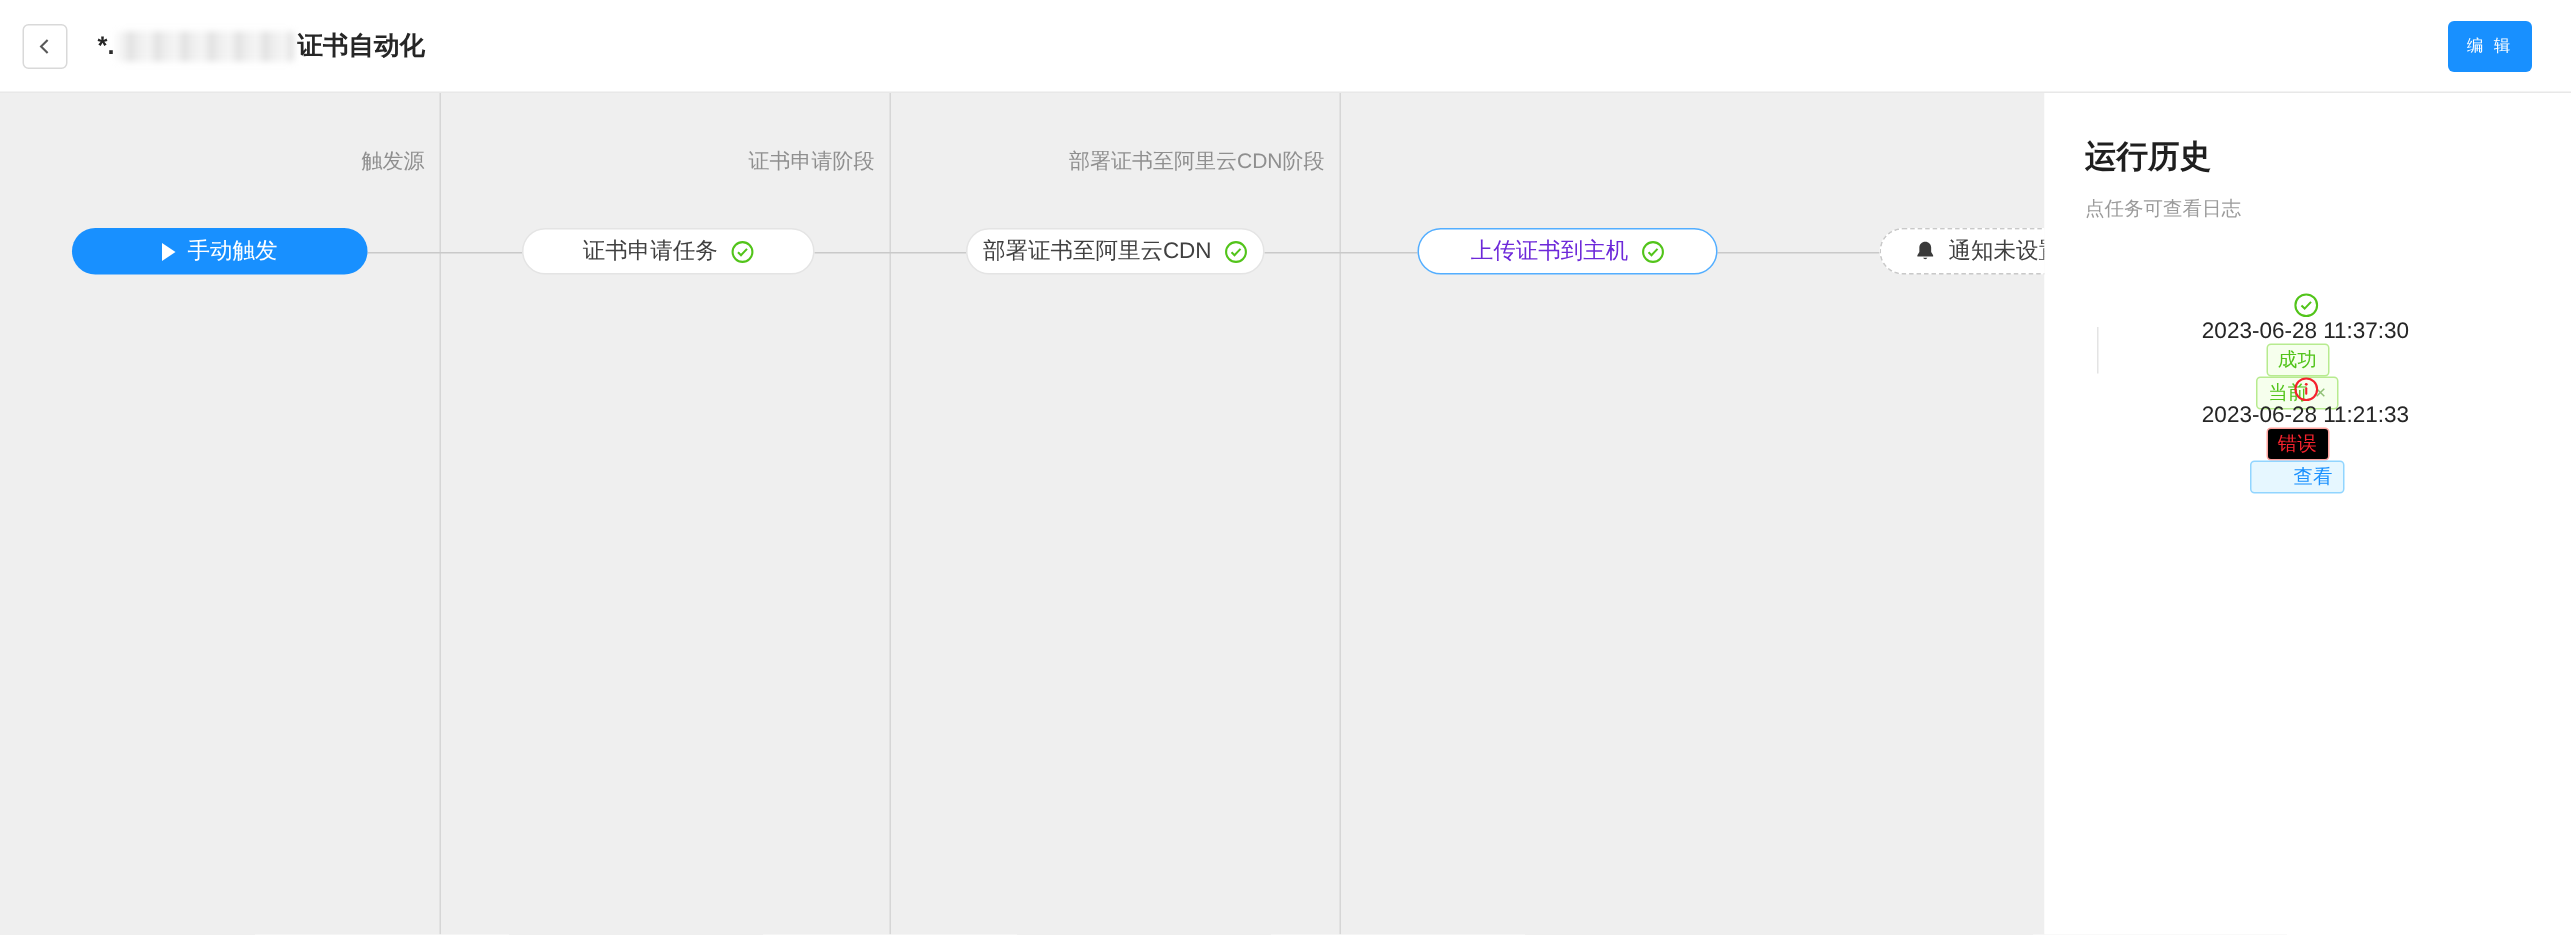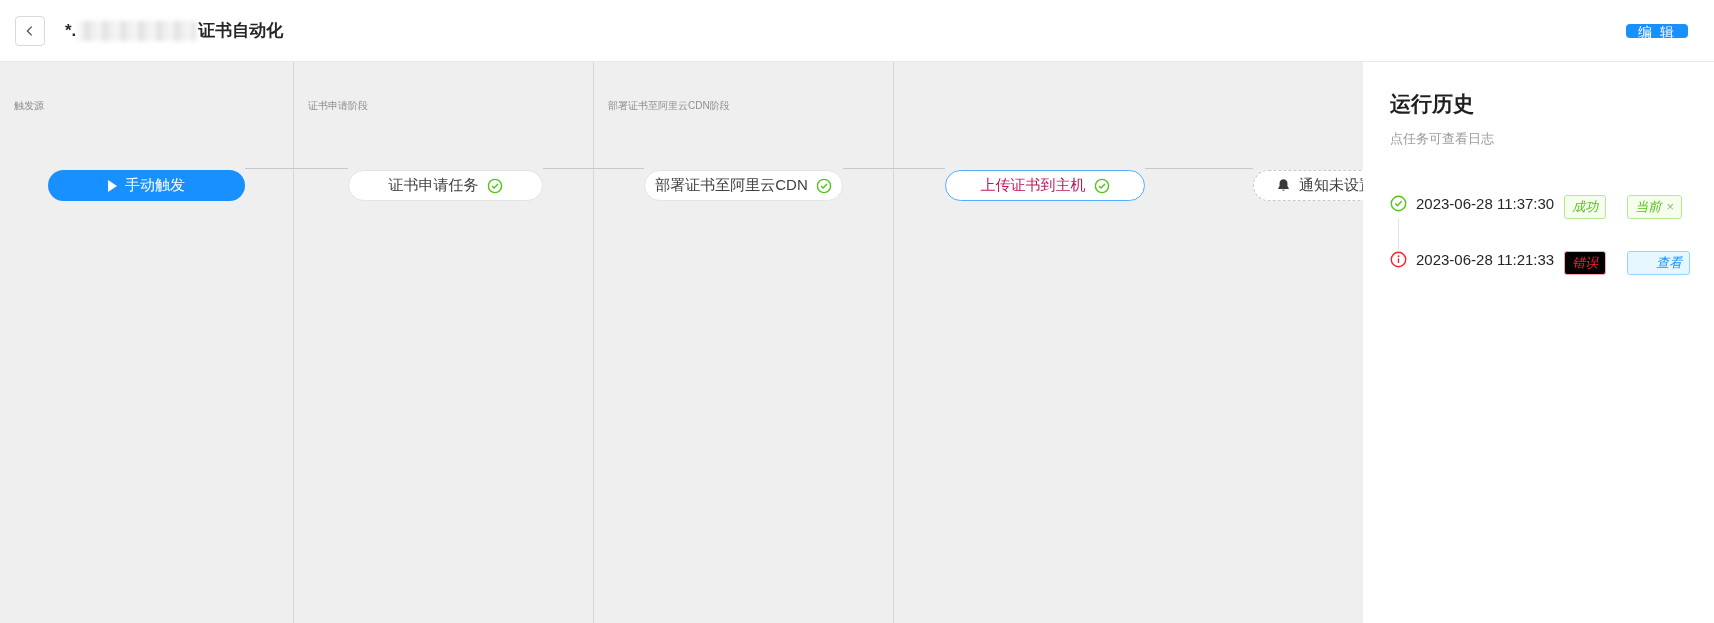--- a/index.html
+++ b/index.html
@@ -23,58 +23,58 @@
   .page-title {
     margin-left:20px; font-size:17px; font-weight:700; color:#262626;
     display:flex; align-items:center; white-space:nowrap;
   }
   .redacted {
     display:inline-block; width:118px; height:20px; margin:0 2px;
     background:repeating-linear-gradient(90deg,#f4f4f4 0 6px,#e3e3e3 6px 12px,#efefef 12px 18px);
     filter:blur(2px); border-radius:2px; vertical-align:middle;
   }
   .edit-btn {
-    margin-left:auto; min-width:56px; height:14px; padding:0 12px;
+    margin-left:auto; min-width:56px; height:34px; padding:0 12px;
     background:#1890ff; color:#fff; border:none; border-radius:4px;
-    font-size:14px; letter-spacing:2px; cursor:pointer;
+    font-size:11px; letter-spacing:2px; cursor:pointer;
     font-family:inherit;
   }
 
   
   .main { position:absolute; top:62px; left:0; right:0; bottom:0; display:flex; }
 
   
   .board {
     position:relative; width:1363px; flex:0 0 auto;
     background:#efefef; overflow:hidden; display:flex;
   }
   .stage-col { height:100%; border-right:1px solid #d6d6d6; }
   .col-1 { width:294px; } .col-2,.col-3,.col-4 { width:300px; }
   .col-5 { flex:1; border-right:none; }
   .stage-label {
-    padding:37px 10px 0 14px; font-size:10px; color:#8f8f8f; white-space:nowrap;
+    padding:37px 10px 0 14px; font-size:14px; color:#8f8f8f; white-space:nowrap;text-align:right;
   }
 
   .connector {
     position:absolute; top:106px; height:1px; background:#c9c9c9;
   }
 
   .node {
-    position:absolute; top:108px; height:31px; border-radius:16px;
+    position:absolute; top:90px; height:31px; border-radius:16px;
     display:flex; align-items:center; justify-content:center; gap:8px;
     font-size:15px; white-space:nowrap; cursor:pointer; background:#fff;
   }
   .node-trigger {
     left:48px; width:197px; background:#1890ff; color:#fff; border:none;
   }
   .node-plain { border:1px solid #e4e4e4; color:#404040; }
   .node-cert   { left:348px; width:195px; }
   .node-cdn    { left:644px; width:199px; }
   .node-host {
-    left:945px; width:200px; border:1px solid #53aeff; color:#be185d;
+    left:945px; width:200px; border:1px solid #53aeff; color:#6d28d9;
   }
   .node-notify {
     left:1253px; width:150px; border:1px dashed #c9c9c9; color:#404040;
     justify-content:flex-start; padding-left:22px; overflow:hidden;
   }
 
   .play-icon {
     width:0; height:0; border-top:6px solid transparent;
     border-bottom:6px solid transparent; border-left:9px solid #fff;
     display:inline-block;
@@ -83,33 +83,33 @@
   
   .history-panel {
     flex:1; background:#fff; position:relative; padding:28px 20px 0 27px;
   }
   .panel-head { display:flex; align-items:baseline; gap:12px;flex-direction:column; }
   .panel-title { font-size:21px; font-weight:700; color:#1f1f1f; }
   .panel-subtitle { font-size:13px; color:#9b9b9b; }
 
   .timeline { margin-top:47px; position:relative; }
   .run-row {
-    display:flex; position:relative;
-    height:24px; margin-bottom:32px;
+    display:flex; align-items:center; position:relative;
+    height:24px; margin-bottom:32px;flex-direction:column;
   }
   .run-row .tl-icon { flex:0 0 auto; margin-right:9px; display:flex; }
   .tl-line {
     position:absolute; left:8px; top:23px; width:1px; height:31px; background:#e4e4e4;
   }
   .run-time { font-size:15px; color:#262626; margin-right:10px; white-space:nowrap; }
 
   .tag {
     font-size:13px; line-height:20px; padding:0 7px; border-radius:3px;
     display:inline-flex; align-items:center; gap:5px; margin-right:21px;
-    white-space:nowrap; cursor:default;font-style:italic;
+    white-space:nowrap; cursor:default;
   }
   .tag-success { background:#f6ffed; border:1px solid #b7eb8f; color:#52c41a; }
   .tag-error   { background:#000000; border:1px solid #ffa39e; color:#f5222d; }
   .tag-view    { background:#e6f7ff; border:1px solid #91d5ff; color:#1890ff; cursor:pointer;padding-left:28px; }
   .tag-close   { color:#8fbf74; font-size:13px; cursor:pointer; }
 </style>
 </head>
 <body>
 
 <div class="header">

